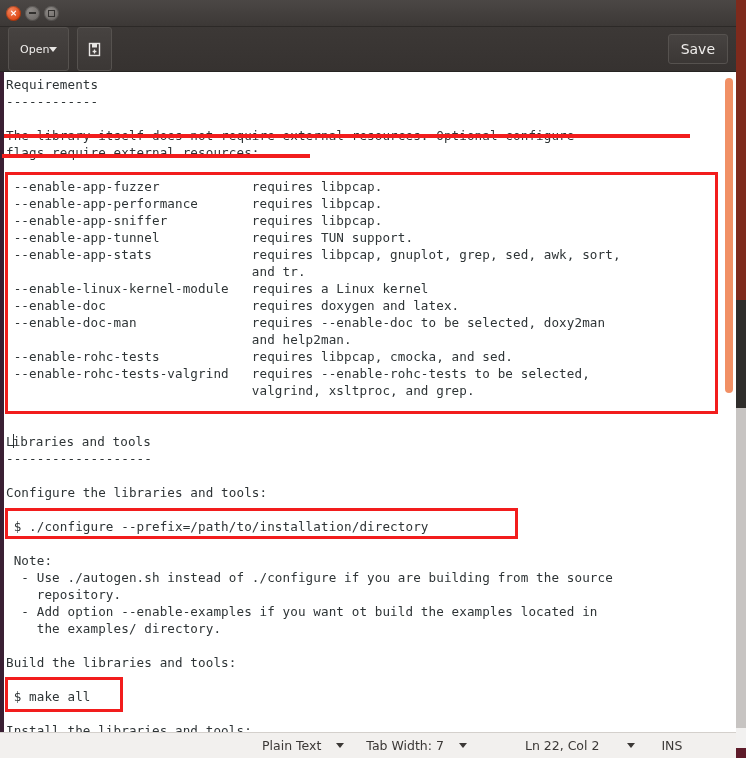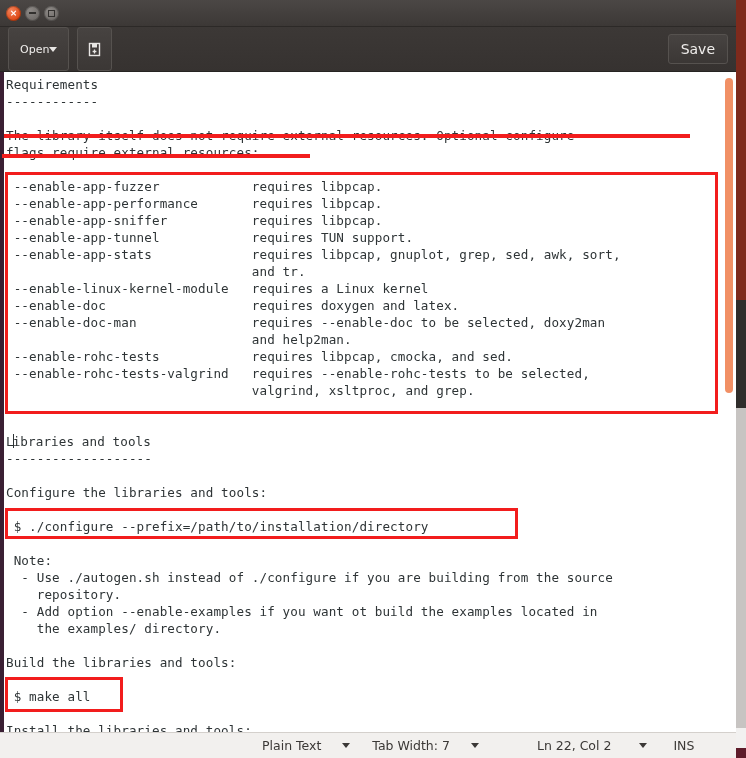--- a/index.html
+++ b/index.html
@@ -253,21 +253,21 @@
     display: flex;
     align-items: center;
     font-family: "DejaVu Sans", sans-serif;
     font-size: 12.5px;
     color: #3b3836;
   }
   .sb-left { width: 262px; }
   .sb-item {
     display: flex;
     align-items: center;
-    gap: 21px;
+    gap: 15px;
     cursor: pointer;
     white-space: nowrap;
   }
   .sb-gap-a { width: 22px; }
   .sb-gap-b { width: 58px; }
   .sb-gap-c { width: 28px; }
   .sb-gap-d { width: 26px; }
   .caret-dark {
     width: 0; height: 0;
     border-left: 4.5px solid transparent;

